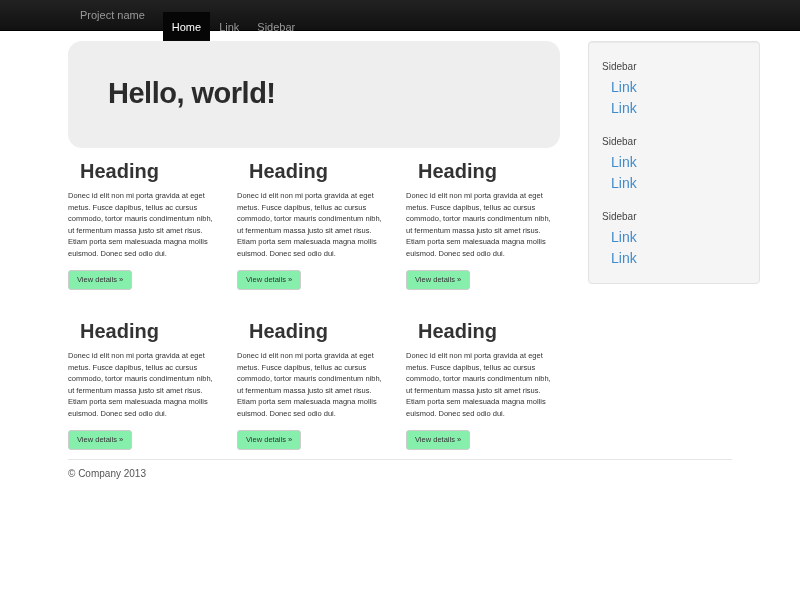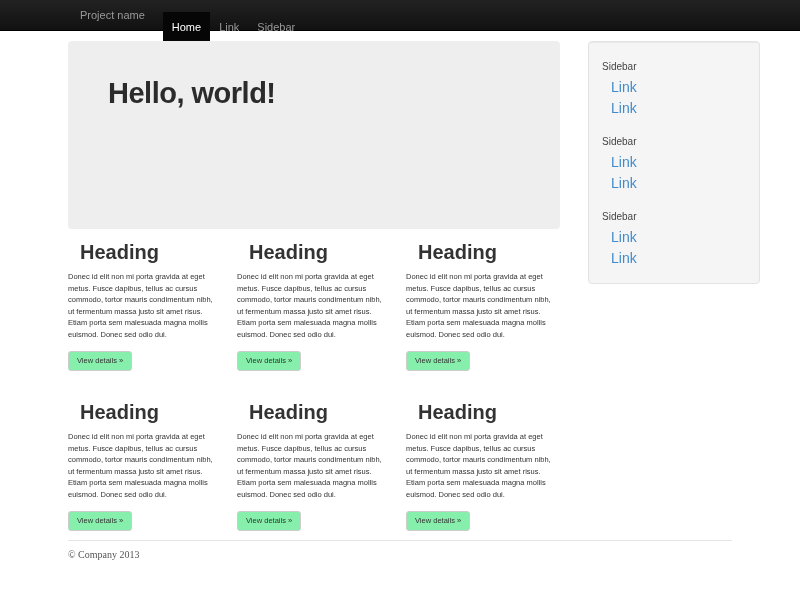--- a/index.html
+++ b/index.html
@@ -30,22 +30,22 @@
     font-size: 11px; color: #999; text-decoration: none; cursor: pointer;
   }
   .nav-link.active { background: #060606; color: #fff; }
 
   
   .main { display: flex; gap: 16px; margin-top: 10px; }
   .content-col { width: 492px; }
 
   
   .jumbotron {
-    background: #eee; border-radius: 4px;
-    height: 188px; box-sizing: border-box;
+    background: #eee; border-radius: 14px;
+    height: 107px; box-sizing: border-box;
     padding: 36px 40px 0 40px;
     margin-bottom: 12px;
   }
   .jumbotron h1 {
     margin: 0 0 12px 0; font-size: 29px; line-height: 32px;
     font-weight: bold; color: #2b2b2b; letter-spacing: -0.5px;
   }
   .jumbotron p {
     margin: 0; font-size: 11px; line-height: 18px;
     color: #555; width: 410px;
@@ -88,21 +88,21 @@
     font-size: 10px; line-height: 17px; padding: 2px 13px;
     color: #444;
   }
   .sb-link {
     display: block; font-size: 14px; line-height: 17px;
     padding: 2px 13px 2px 22px;
     color: #428bca; text-decoration: none; cursor: pointer;
   }
 
   
-  .footer { margin-top: 9px; font-family: Liberation Serif, serif; }
+  .footer { margin-top: 9px; }
   .footer hr { border: 0; border-top: 1px solid #e5e5e5; margin: 0 0 8px 0; }
   .footer p { margin: 0; font-size: 10px; color: #555; }
 </style>
 </head>
 <body>
 
 <nav class="navbar">
   <div class="container nav-inner">
     <a class="brand">Project name</a>
     <ul class="nav">

